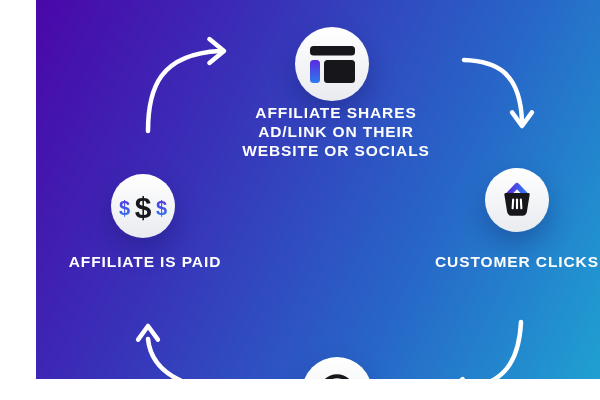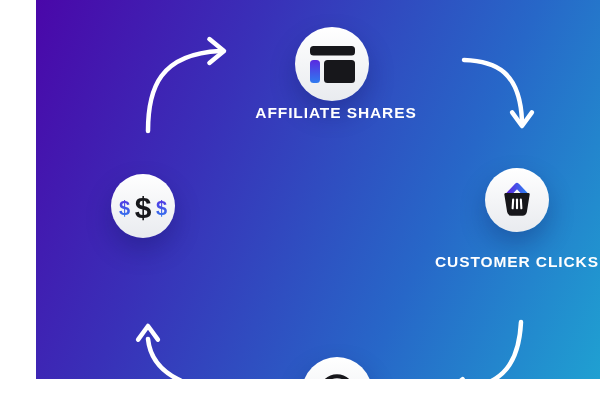--- a/index.html
+++ b/index.html
@@ -75,20 +75,22 @@
           <stop offset="1" style="stop-color:var(--accent-blue-light)"></stop>
         </linearGradient>
       </defs>
       <rect x="1" y="1" width="45" height="9.5" rx="3.5" style="fill:var(--icon-ink)"></rect>
       <rect x="1" y="15" width="10" height="23" rx="3.5" fill="url(#gBlueV1)"></rect>
       <rect x="15" y="15" width="31" height="23" rx="3.5" style="fill:var(--icon-ink)"></rect>
     </svg>
   </div>
   <div class="caption cap-top">
     <div>AFFILIATE SHARES</div>
+    <div>AD/LINK ON THEIR</div>
+    <div>WEBSITE OR SOCIALS</div>
   </div>
 
   <div class="circle c-right">
     <svg width="42" height="42" viewBox="0 0 48 48">
       <defs>
         <linearGradient id="gBlueH1" x1="0" y1="0" x2="1" y2="0">
           <stop offset="0" style="stop-color:var(--accent-blue-dark)"></stop>
           <stop offset="1" style="stop-color:var(--accent-blue-light)"></stop>
         </linearGradient>
       </defs>
@@ -126,15 +128,16 @@
           <stop offset="0" style="stop-color:var(--accent-blue-dark)"></stop>
           <stop offset="1" style="stop-color:var(--accent-blue-light)"></stop>
         </linearGradient>
       </defs>
       <text x="9.5" y="27.5" text-anchor="middle" font-family="Liberation Sans, sans-serif" font-weight="bold" font-size="20" fill="url(#gBlueV2)">$</text>
       <text x="28" y="30.5" text-anchor="middle" font-family="Liberation Sans, sans-serif" font-weight="bold" font-size="30" style="fill:var(--icon-ink)">$</text>
       <text x="46.5" y="27.5" text-anchor="middle" font-family="Liberation Sans, sans-serif" font-weight="bold" font-size="20" fill="url(#gBlueV2)">$</text>
     </svg>
   </div>
   <div class="caption cap-left">
+    <div>AFFILIATE IS PAID</div>
   </div>
 
 </div>
 
 </body></html>

